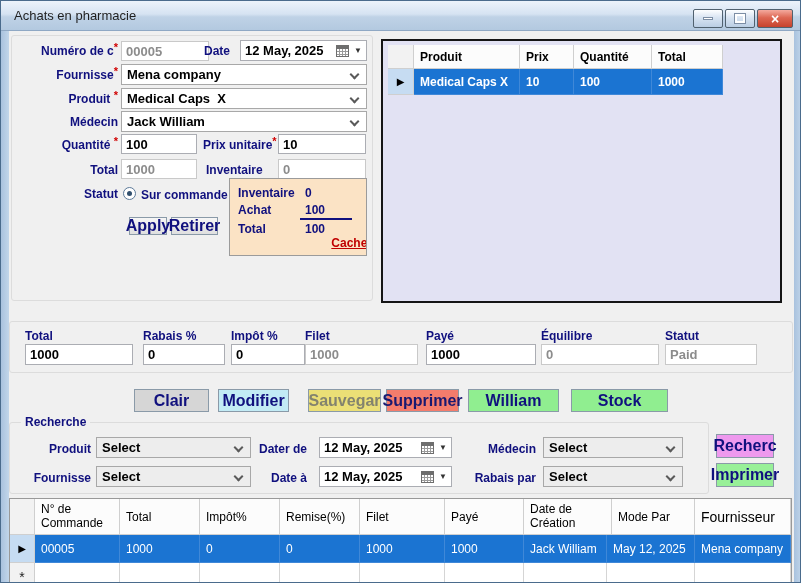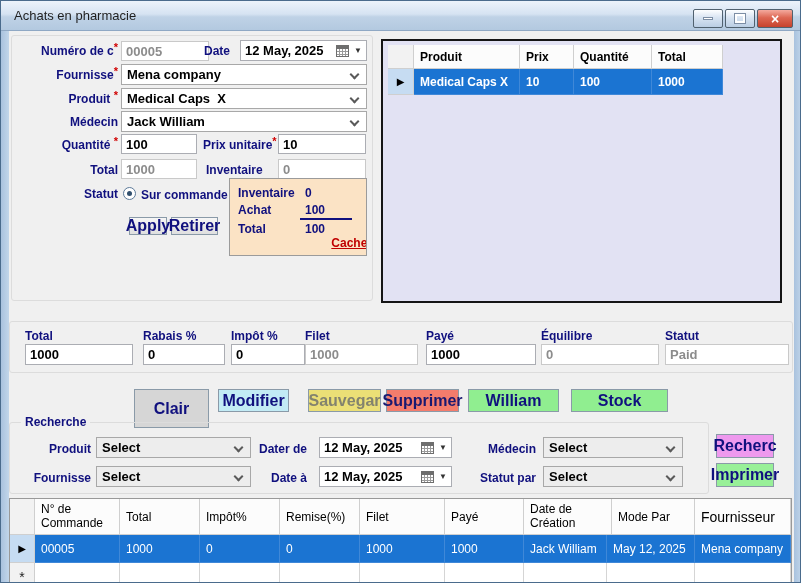--- a/index.html
+++ b/index.html
@@ -185,23 +185,23 @@
   <div class="lbl" style="left:304px; top:328px;">Filet</div>
   <input class="tb dis" style="left: 304px; top: 343px; width: 113px; height: 21px;" readonly="" value="1000">
 
   <div class="lbl" style="left:425px; top:328px;">Payé</div>
   <input class="tb" style="left: 425px; top: 343px; width: 110px; height: 21px;" value="1000">
 
   <div class="lbl" style="left:540px; top:328px;">Équilibre</div>
   <input class="tb dis" style="left: 540px; top: 343px; width: 118px; height: 21px;" readonly="" value="0">
 
   <div class="lbl" style="left:664px; top:328px;">Statut</div>
-  <input class="tb dis" style="left: 664px; top: 343px; width: 124px; height: 21px;" readonly="" value="Paid">
-
-  <button class="btn" style="left:133px; top:388px; width:75px; height:39px; background:#D6D6D6;">Clair</button>
+  <input class="tb dis" style="left: 664px; top: 343px; width: 92px; height: 21px;" readonly="" value="Paid">
+
+  <button class="btn" style="left:133px; top:388px; width:75px; height:23px; background:#D6D6D6;">Clair</button>
   <button class="btn" style="left:217px; top:388px; width:71px; height:23px; background:#C2EBF5;">Modifier</button>
   <button class="btn" style="left:299px; top:388px; width:73px; height:23px; background:#EBDF76; color:#83836E;margin-left:8px;">Sauvegar</button>
   <button class="btn" style="left:385px; top:388px; width:73px; height:23px; background:#F47C6C; color:#191970;">Supprimer</button>
   <button class="btn" style="left:467px; top:388px; width:91px; height:23px; background:#90EE90;">William</button>
   <button class="btn" style="left:570px; top:388px; width:97px; height:23px; background:#90EE90;">Stock</button>
 
   <div class="groupbox" style="left:8px; top:421px; width:700px; height:72px;"></div>
   <div class="lbl" style="left:20px; top:414px; background:#F0F0F0; padding:0 4px;">Recherche</div>
 
   <div class="lbl" style="left:30px; top:441px; width:60px; text-align:right;">Produit</div>
@@ -231,21 +231,21 @@
     <span class="chev"></span>
   </div>
 
   <div class="lbl" style="left:260px; top:470px; width:46px; text-align:right;">Date à</div>
   <div class="dtp" style="left:318px; top:465px; width:133px;">
     <span class="txt">12 May, 2025</span>
     <span class="cal"></span>
     <span class="darr">▼</span>
   </div>
 
-  <div class="lbl" style="left:465px; top:470px; width:70px; text-align:right;">Statut par</div>
+  <div class="lbl" style="left:465px; top:470px; width:70px; text-align:right;">Rabais par</div>
   <div class="combo gray" style="left:542px; top:465px; width:140px;">
     <span>Select</span>
     <span class="chev"></span>
   </div>
 
   <button class="btn" style="left:715px; top:462px; width:58px; height:24px; background:#98F098;">Imprimer</button>
 
   <div style="position:absolute; left:8px; top:497px; width:783px; height:102px; border:1px solid #999; background:#fff; overflow:hidden;">
     <div class="grid-row ghead">
       <div class="gcell rowhdr" style="width:25px; height:36px; background:#F2F2F2;"></div>

